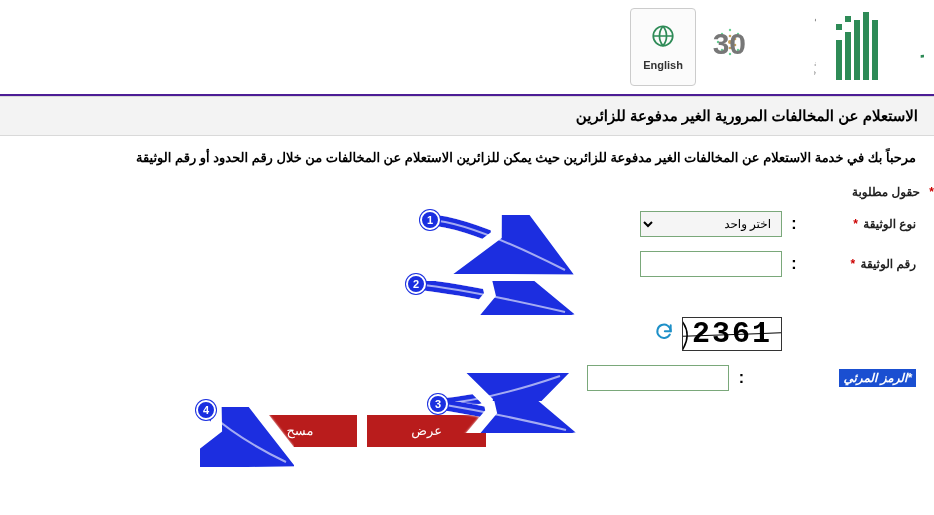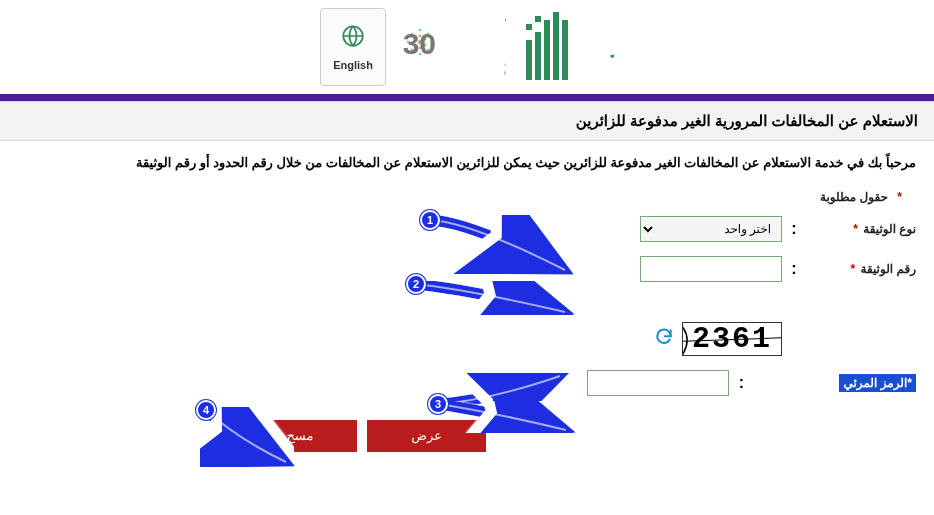--- a/index.html
+++ b/index.html
@@ -1,54 +1,54 @@
 <!DOCTYPE html>
 <html dir="rtl" lang="ar"><head>
 <meta charset="utf-8">
 <style>
 * { margin: 0; padding: 0; box-sizing: border-box; }
 body { font-family: Tahoma, Arial, sans-serif; background: #fff; width: 934px; height: 515px; position: relative; direction: rtl; }
 
-.header { display: flex; justify-content: center; align-items: flex-start; padding: 8px 10px; border-bottom: 7px solid #4c1d95; }
+.header { display: flex; justify-content: flex-start; align-items: flex-start; padding: 8px 10px; border-bottom: 2px solid #4c1d95; }
 .header-left { display: flex; gap: 8px; }
 .header-btn { border: 1px solid #ccc; border-radius: 4px; background: #fbfbfb; width: 66px; height: 78px; display: flex; flex-direction: column; align-items: center; justify-content: center; gap: 6px; cursor: pointer; }
 .header-btn .icon-wrap { color: #2E8B57; }
 .header-btn .label { font-size: 11px; color: #333; font-weight: bold; }
 
 .header-right { display: flex; align-items: center; gap: 20px; }
 .vision-block { text-align: center; }
 .absher-logo svg { display: block; }
 
 .vision-txt { font-family: Tahoma; }
 
 .title-bar { background: #f3f3f3; border-top: 1px solid #d9d9d9; border-bottom: 1px solid #d9d9d9; padding: 10px 16px; font-weight: bold; font-size: 15px; color: #000000; }
 
 .intro { padding: 14px 18px; font-weight: bold; font-size: 13px; color: #000000; }
 
-.req-note { padding: 6px 32px; font-weight: bold; font-size: 12px; color: #222; }
+.req-note { padding: 6px 0; font-weight: bold; font-size: 12px; color: #222; }
 .req-note .star { color: #c00; margin-left: 6px; }
 
 .form { padding: 6px 18px; }
 .row { display: flex; align-items: center; margin-bottom: 14px; }
 .row .lbl { width: 110px; font-size: 12px; font-weight: bold; color: #222; }
 .row .star { color: #c00; margin-right: 2px; }
 .row .colon { width: 24px; text-align: center; font-weight: bold; }
 .row .ctrl { }
 select, input[type=text] { border: 1px solid #7aa87a; height: 26px; font-size: 12px; padding: 2px 6px; font-family: Tahoma; }
 select { width: 142px; background: #f5f5f5; }
 input[type=text] { width: 142px; }
 
 .captcha-row { display: flex; align-items: center; margin-bottom: 14px; }
 .captcha-img { border: 1px solid #333; width: 100px; height: 34px; background: #fff; display: flex; align-items: center; justify-content: center; font-family: 'Courier New', monospace; font-weight: bold; font-size: 30px; letter-spacing: 2px; position: relative; overflow: hidden; margin-right: 134px; }
 .captcha-img .strike { position: absolute; left: 0; right: 0; top: 50%; border-top: 1px solid #000; transform: rotate(-2deg); }
 .captcha-img .curve { position: absolute; left: -8px; top: -4px; }
 .refresh { margin-right: 8px; color: #1e90c8; cursor: pointer; }
 
 .vc-row { display: flex; align-items: center; margin-bottom: 24px; }
-.vc-label { background: #1a4fd1; color: #fff; font-weight: bold; font-size: 12px; padding: 2px 4px; }
+.vc-label { background: #1a4fd1; color: #fff; font-weight: bold; font-size: 12px; padding: 2px 4px; font-style: italic; }
 .vc-label .star { color: #fff; }
 .vc-row .colon { width: 24px; text-align: center; font-weight: bold; margin-right: 86px; }
 
 .btns { display: flex; gap: 10px; margin-right: 430px; }
 .btn { background: #b91c1c; color: #fff; border: none; padding: 8px 44px; font-size: 13px; font-family: Tahoma; cursor: pointer; }
 
 .annot { position: absolute; pointer-events: none; }
 .badge { width: 20px; height: 20px; border-radius: 50%; background: #1a2fe0; border: 2px solid #fff; box-shadow: 0 0 0 1px #1a2fe0; color: #fff; font-size: 11px; font-weight: bold; display: flex; align-items: center; justify-content: center; position: absolute; }
 </style>
 </head>

